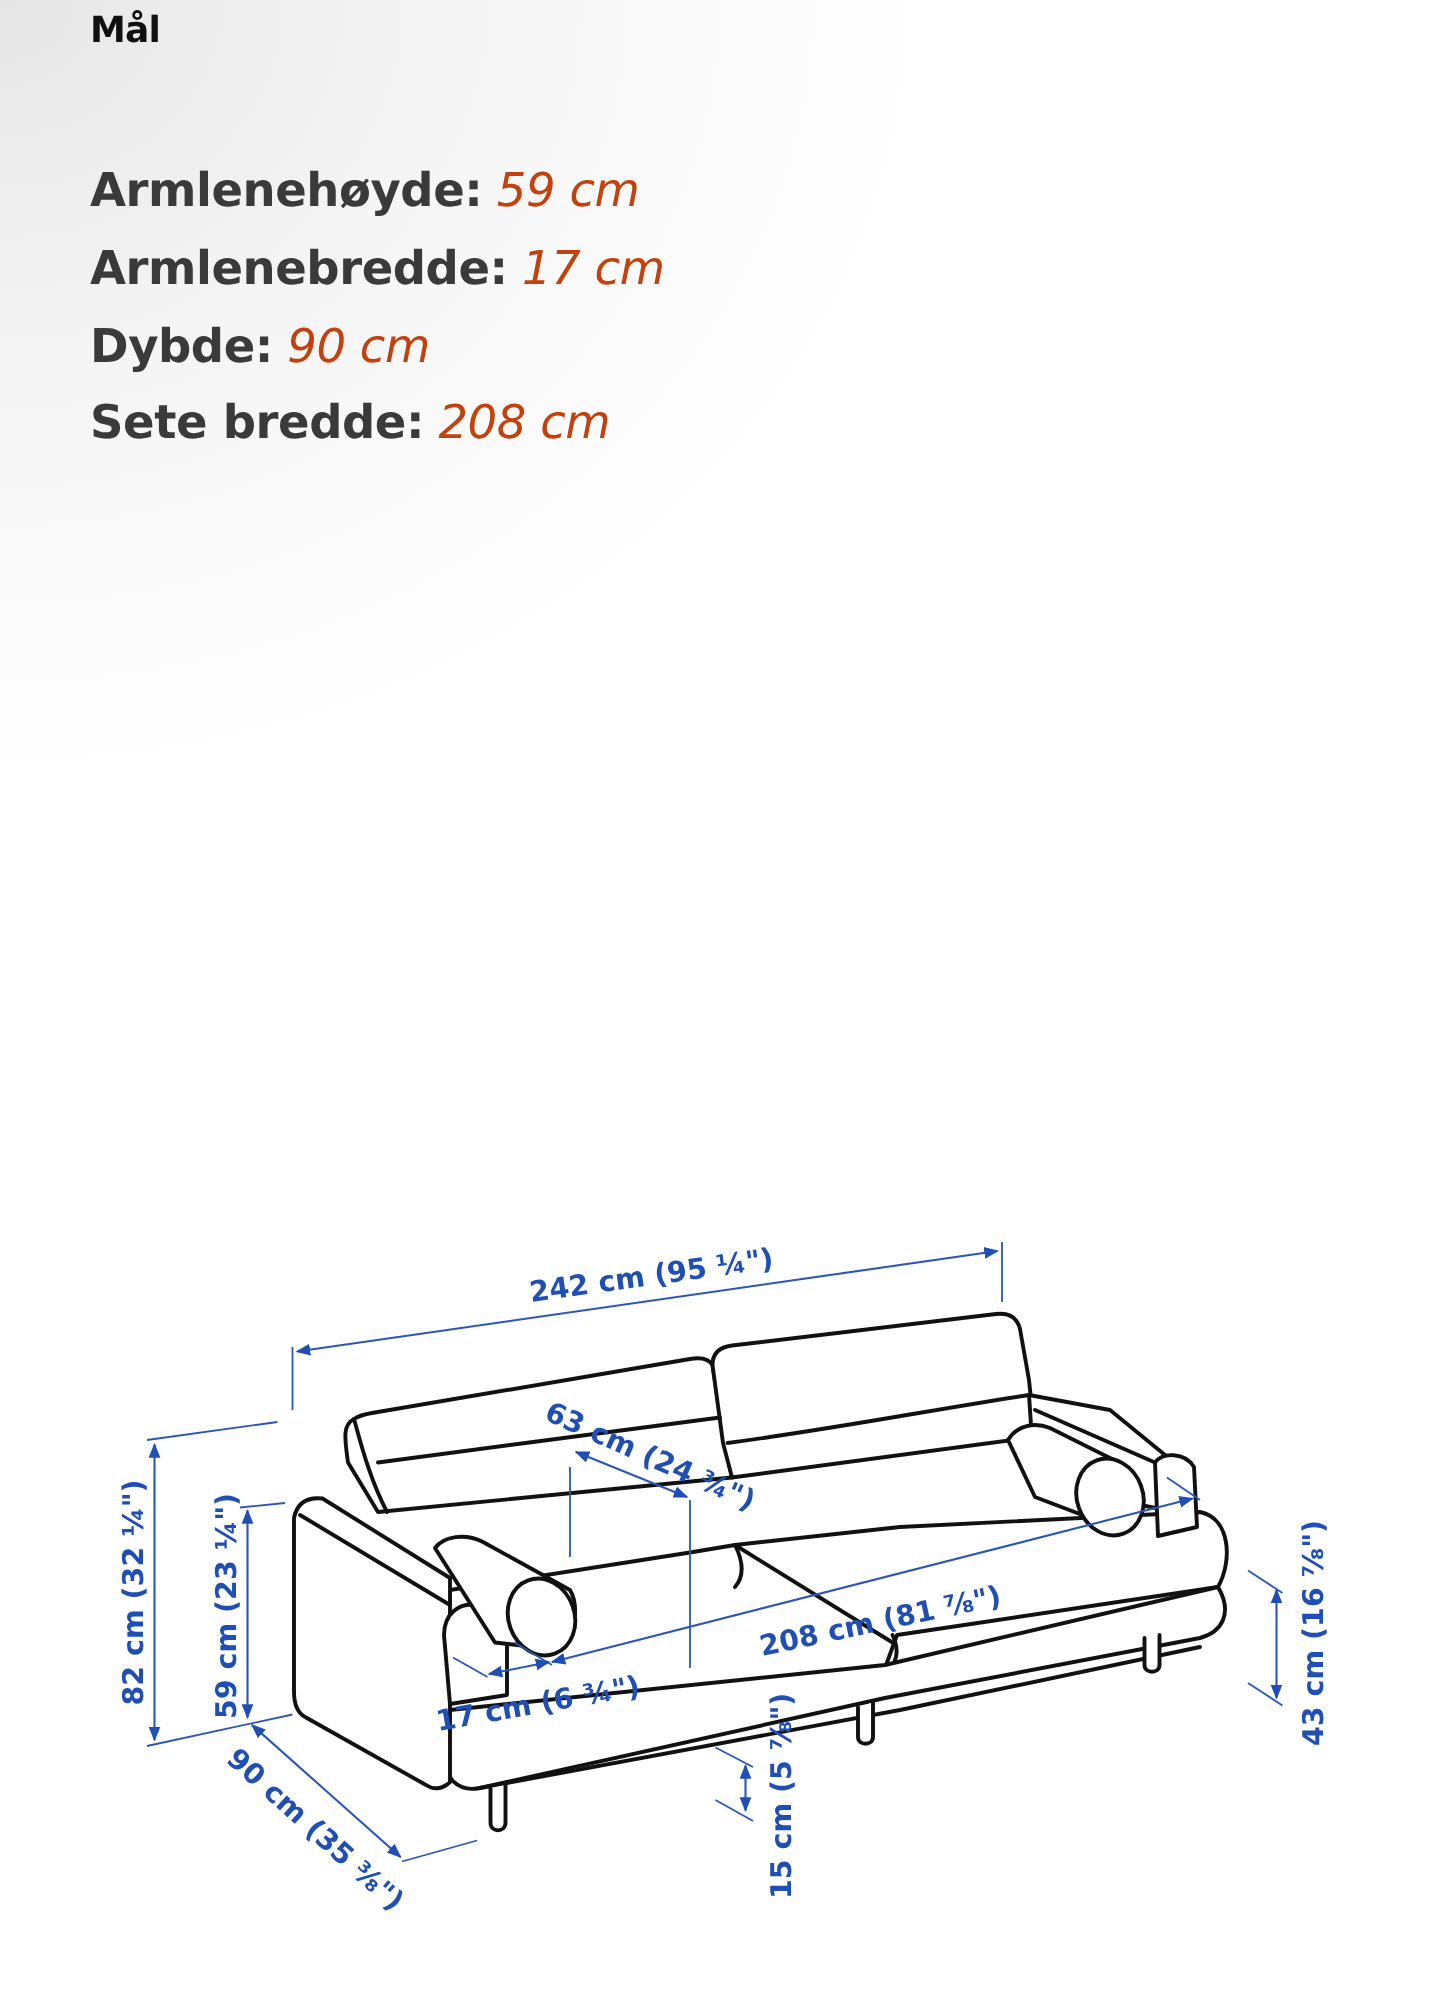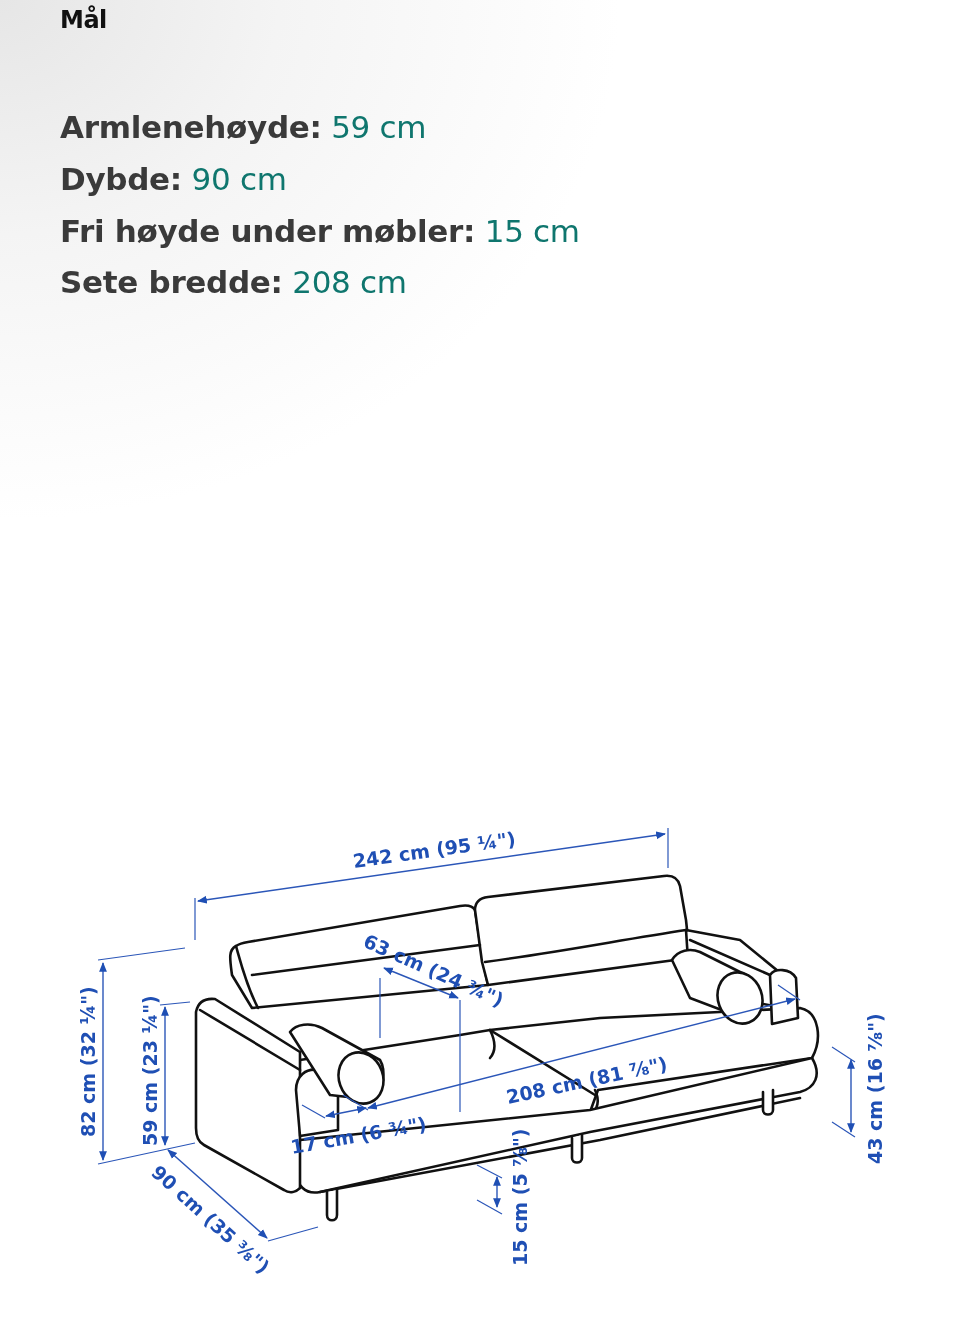--- a/index.html
+++ b/index.html
@@ -14,41 +14,41 @@
       position: absolute; left: 60px; top: 6px;
       font-size: 24px; font-weight: bold; color: #111111;
       letter-spacing: -0.5px;
     }
     .specs { position: absolute; left: 60px; top: 102px; margin: 0; padding: 0; list-style: none; }
     .spec-row {
       font-size: 31px; line-height: 51.8px; color: #444444;
       white-space: nowrap; letter-spacing: -0.3px;
     }
     .spec-label { font-weight: bold; color: #3a3a3a; }
-    .spec-value { font-weight: normal; color: #0f766e; }
+    .spec-value { font-weight: normal; color: #c2410c; font-style: italic; }
     .diagram { position: absolute; left: 0; top: 800px; width: 960px; height: 543px; }
     .diagram svg { width: 960px; height: 543px; }
     .dim-text {
       font-family: "DejaVu Sans", "Liberation Sans", sans-serif;
       font-weight: bold; font-size: 19px; fill: #1f4fb4;
     }
     .sofa { fill: #ffffff; stroke: #111111; stroke-width: 2.6; stroke-linejoin: round; stroke-linecap: round; }
     .sofa-line { fill: none; stroke: #111111; stroke-width: 2.6; stroke-linecap: round; stroke-linejoin: round; }
     .dim-line { fill: none; stroke: #2b56b8; stroke-width: 1.4; }
     .ext-line { fill: none; stroke: #2b56b8; stroke-width: 1.2; }
   </style>
 </head>
 <body>
 
 <div class="title">Mål</div>
 
 <ul class="specs">
   <li class="spec-row"><span class="spec-label">Armlenehøyde:</span> <span class="spec-value">59 cm</span></li>
+  <li class="spec-row"><span class="spec-label">Armlenebredde:</span> <span class="spec-value">17 cm</span></li>
   <li class="spec-row"><span class="spec-label">Dybde:</span> <span class="spec-value">90 cm</span></li>
-  <li class="spec-row"><span class="spec-label">Fri høyde under møbler:</span> <span class="spec-value">15 cm</span></li>
   <li class="spec-row"><span class="spec-label">Sete bredde:</span> <span class="spec-value">208 cm</span></li>
 </ul>
 
 <div class="diagram">
   <svg viewBox="0 800 960 543" xmlns="http://www.w3.org/2000/svg">
     <defs>
       <marker id="arr" viewBox="0 0 10 10" refX="9" refY="5" markerWidth="7" markerHeight="7" orient="auto-start-reverse">
         <path d="M0,1 L10,5 L0,9 z" fill="#1f4fb4"></path>
       </marker>
     </defs>

